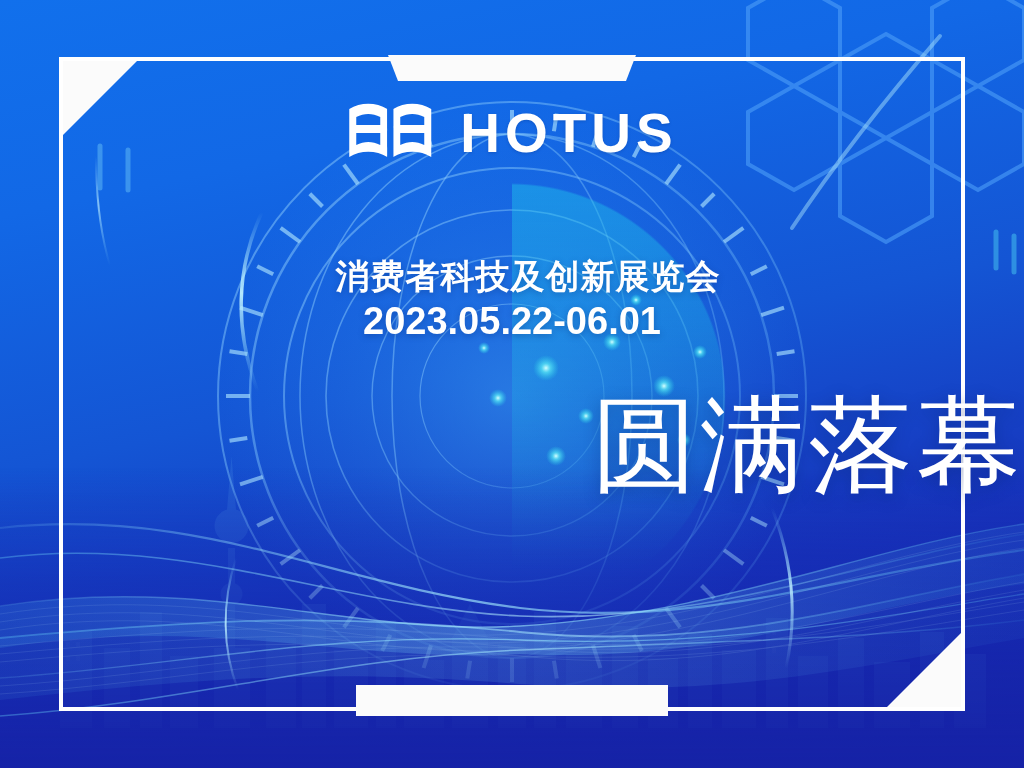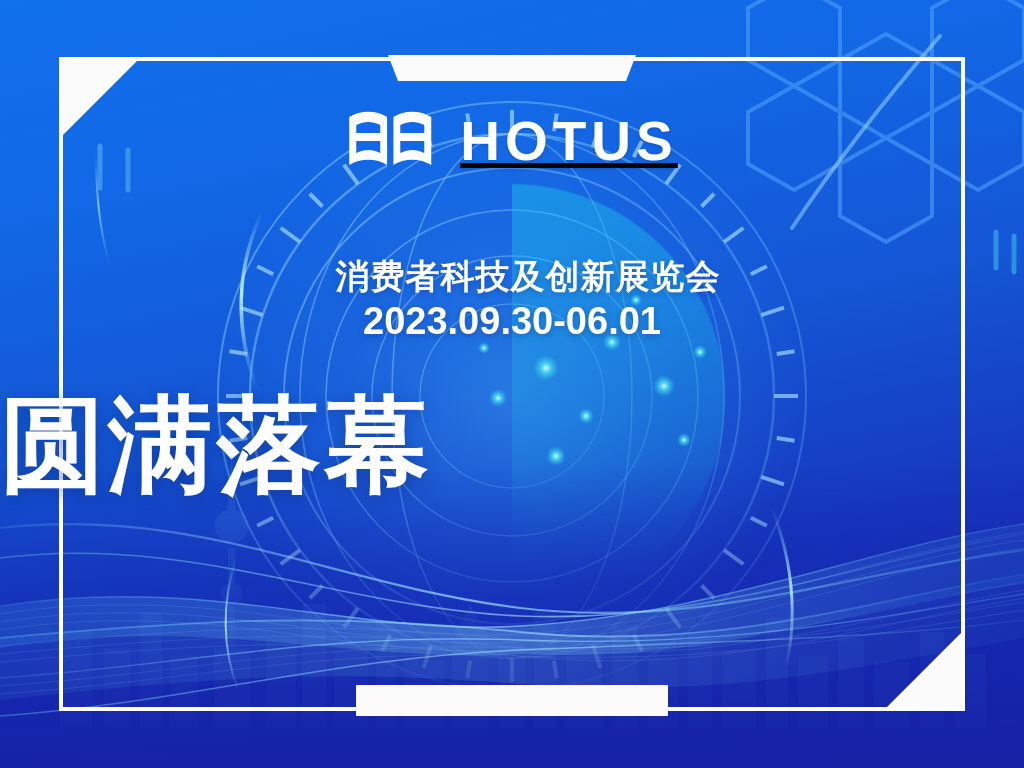--- a/index.html
+++ b/index.html
@@ -74,21 +74,21 @@
   .tab-bottom{
     position:absolute;left:50%;transform:translateX(-50%);
     bottom:52px;width:312px;height:31px;background:#fbfbfb;
   }
 
   
   .content{position:absolute;left:0;top:0;width:1024px;height:768px;}
 
   .logo-row{
     position:absolute;left:50%;transform:translateX(-50%);
-    top:108px;display:flex;align-items:center;gap:26px;text-decoration:underline;
+    top:100px;display:flex;align-items:center;gap:26px;
   }
   .logo-mark{width:88px;height:66px;display:block;}
   .logo-text{
     color:#ffffff;font-size:55px;font-weight:bold;
     letter-spacing:5px;line-height:1;white-space:nowrap;
     text-shadow:0 1px 3px rgba(8,40,110,.25);
   }
 
   .subtitle-block{
     position:absolute;left:0;right:0;top:256px;text-align:center;
@@ -99,22 +99,22 @@
     text-shadow:0 2px 6px rgba(10,45,120,.35);
     padding-left:32px;
   }
   .subtitle-date{
     color:#ffffff;font-size:38px;font-weight:bold;letter-spacing:0px;
     line-height:1.18;margin-top:2px;white-space:nowrap;
     text-shadow:0 2px 6px rgba(10,45,120,.35);
   }
 
   .headline{
-    position:absolute;left:0;right:0;top:392px;text-align:left;
-    color:#ffffff;font-size:105px;font-weight:bold;letter-spacing:3px;
+    position:absolute;left:0;right:0;top:392px;text-align:right;
+    color:#ffffff;font-size:105px;font-weight:normal;letter-spacing:3px;
     line-height:1;white-space:nowrap;
     text-shadow:0 4px 16px rgba(8,35,105,.38);
   }
 </style>
 </head>
 <body>
 
 <div class="poster">
 
   <svg class="hexes" viewBox="0 0 400 340" fill="none">
@@ -443,19 +443,19 @@
         <path d="M54 17 C 62 13, 70 13, 78 17 L78 25 L54 25 Z" fill="#1268e6"></path>
         <path d="M54 33 L78 33 L78 45 C 70 41, 62 41, 54 45 Z" fill="#1268e6"></path>
 
         <rect x="41" y="6" width="6" height="54" fill="#1268e6"></rect>
       </svg>
       <div class="logo-text">HOTUS</div>
     </div>
 
     <div class="subtitle-block">
       <div class="subtitle-cn">消费者科技及创新展览会</div>
-      <div class="subtitle-date">2023.09.30-06.01</div>
+      <div class="subtitle-date">2023.05.22-06.01</div>
     </div>
 
     <div class="headline">圆满落幕</div>
 
   </div>
 </div>
 
 </body></html>

